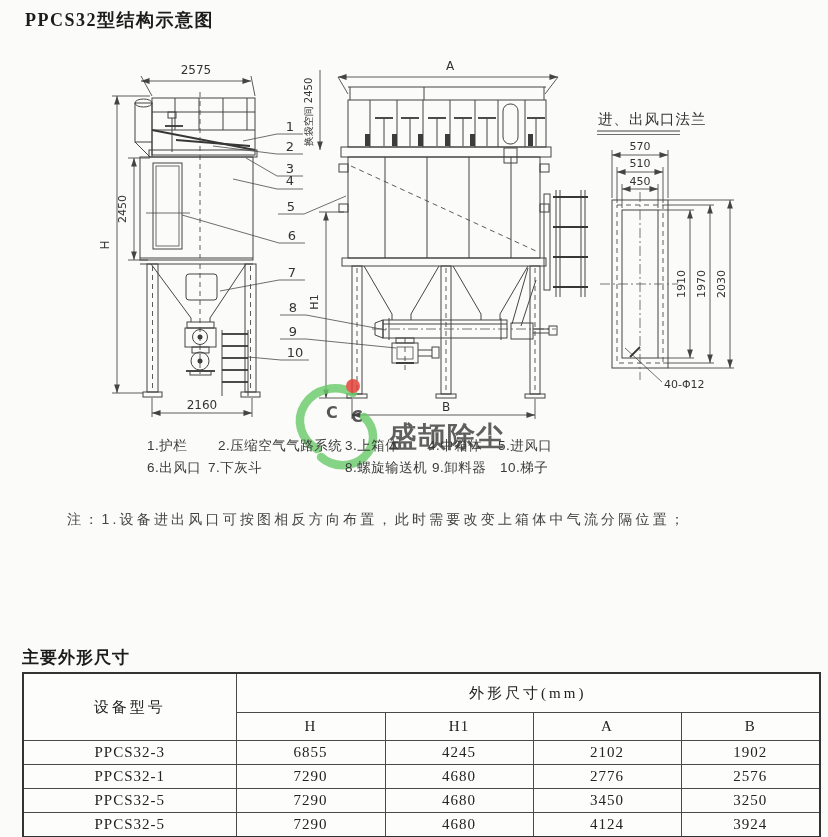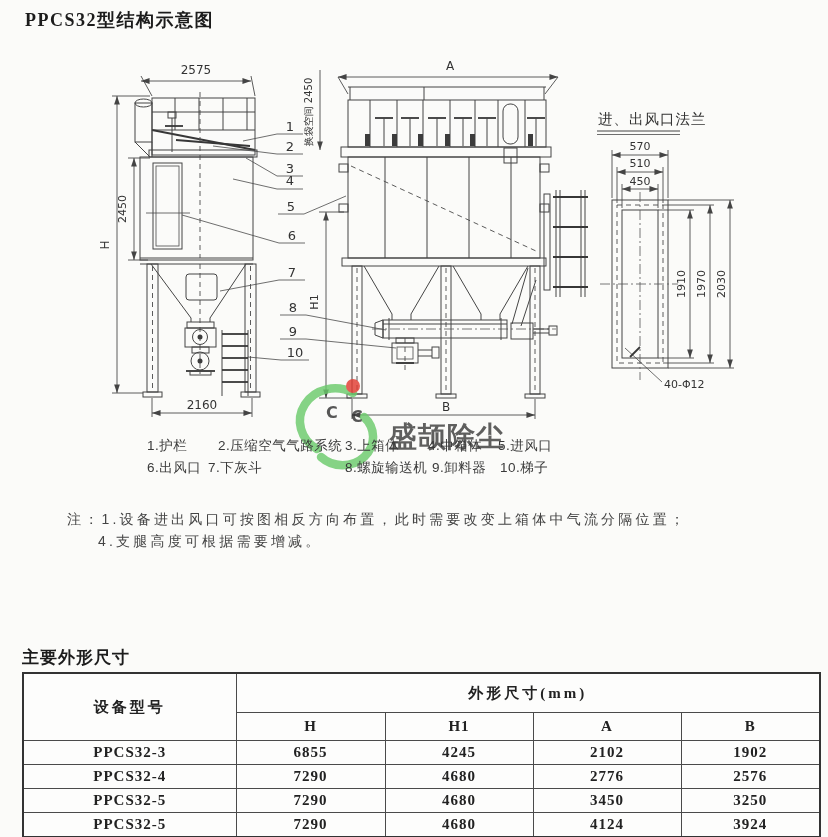--- a/index.html
+++ b/index.html
@@ -32,21 +32,21 @@
   .lg{position:absolute;font-size:13.5px;color:#3a3a3a;white-space:nowrap;letter-spacing:0.5px;}
   .notes{position:absolute;left:67px;top:508px;font-size:14px;color:#444;letter-spacing:3.2px;line-height:22px;}
   .note-ind{margin-left:31px;}
   .note-first{display:flex;}
   table.dims{
     position:absolute;left:22px;top:672px;width:797px;
     border-collapse:collapse;table-layout:fixed;background:#fdfdfc;
   }
   table.dims th,table.dims td{
     border:1px solid #4a4a4a;text-align:center;vertical-align:middle;
-    font-family:"Liberation Serif",serif;font-size:15px;font-weight:bold;
+    font-family:"Liberation Serif",serif;font-size:15px;font-weight:normal;
     color:#222;padding:0;letter-spacing:1px;
   }
   table.dims{border:2px solid #333;}
   tr.hr1 th{height:38px;letter-spacing:3px;}
   tr.hr2 th{height:27px;}
   tr.dr td{height:23px;}
   th.modelcell{letter-spacing:4px;}
 </style>
 </head>
 <body>
@@ -367,21 +367,20 @@
   <span class="lg" style="left:345px;top:459px">8.螺旋输送机</span>
   <span class="lg" style="left:432px;top:459px">9.卸料器</span>
   <span class="lg" style="left:500px;top:459px">10.梯子</span>
 </div>
 
 <div class="notes">
   <div class="note-first">
     <span>注：</span>
     <span>1.设备进出风口可按图相反方向布置，此时需要改变上箱体中气流分隔位置；</span>
   </div>
-  <div class="note-ind">4.支腿高度可根据需要增减。</div>
 </div>
 
 <h2 class="abs section-title">主要外形尺寸</h2>
 
 <table class="dims">
   <colgroup>
     <col style="width:213px">
       <col style="width:149px">
       <col style="width:148px">
       <col style="width:148px">
@@ -399,21 +398,21 @@
       <th>B</th>
     </tr>
     <tr class="dr">
       <td>PPCS32-3</td>
       <td>6855</td>
       <td>4245</td>
       <td>2102</td>
       <td>1902</td>
     </tr>
     <tr class="dr">
-      <td>PPCS32-4</td>
+      <td>PPCS32-1</td>
       <td>7290</td>
       <td>4680</td>
       <td>2776</td>
       <td>2576</td>
     </tr>
     <tr class="dr">
       <td>PPCS32-5</td>
       <td>7290</td>
       <td>4680</td>
       <td>3450</td>

